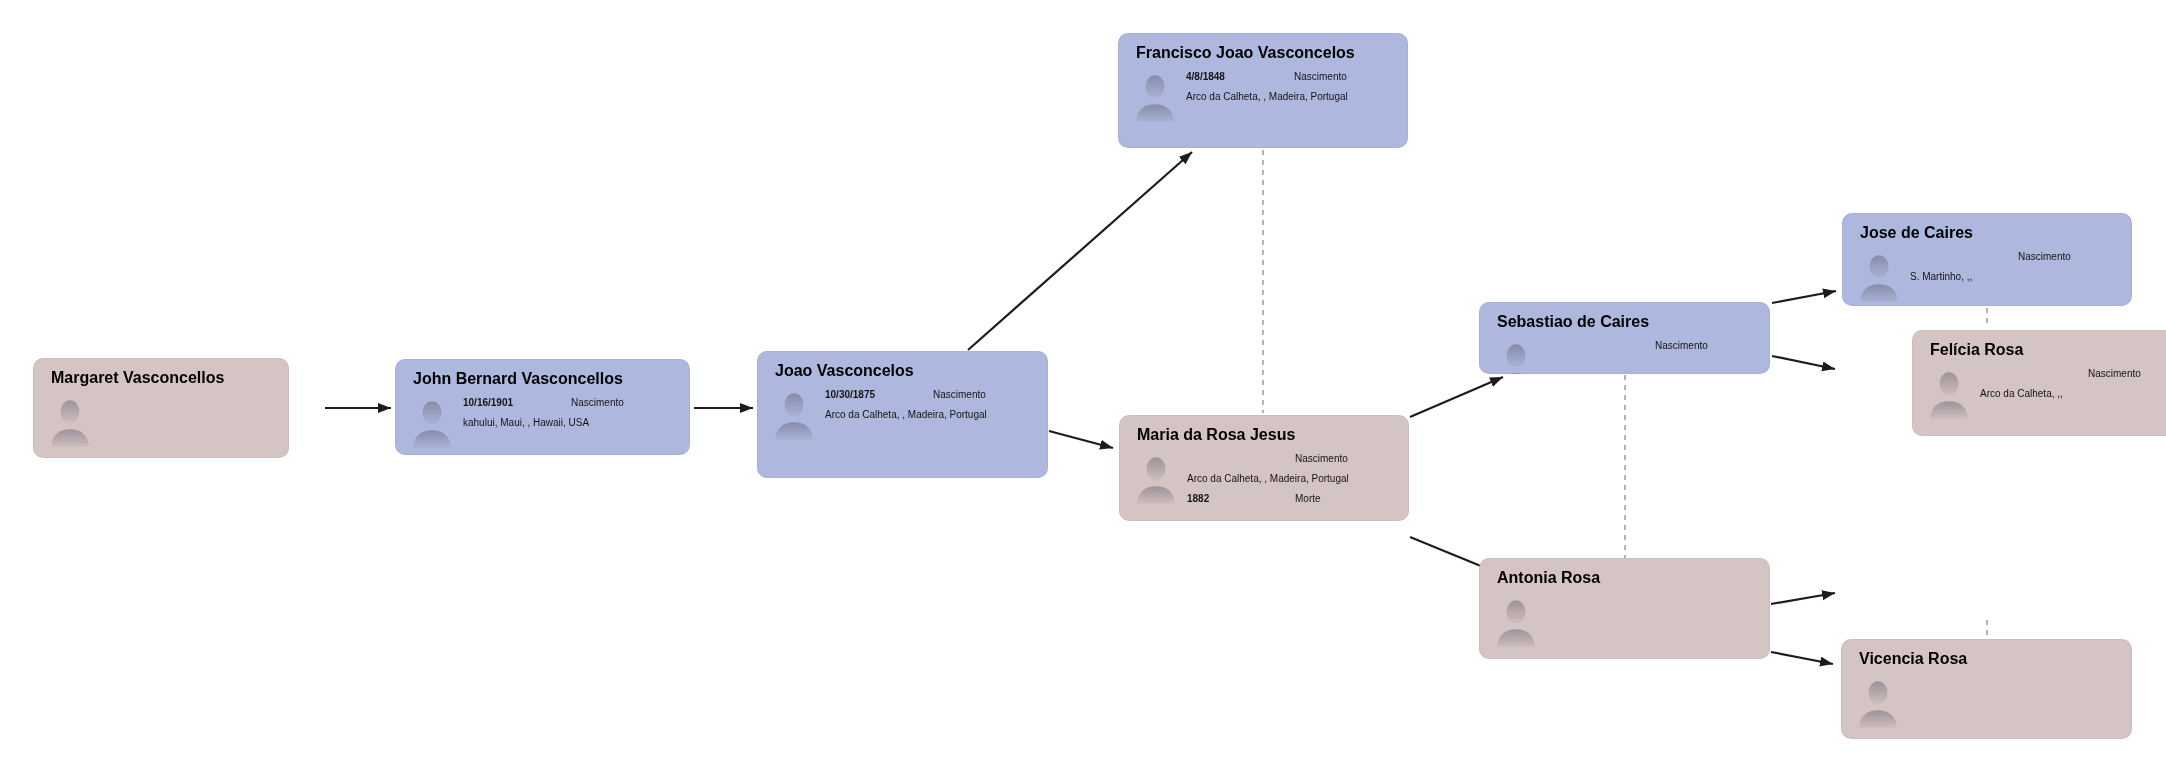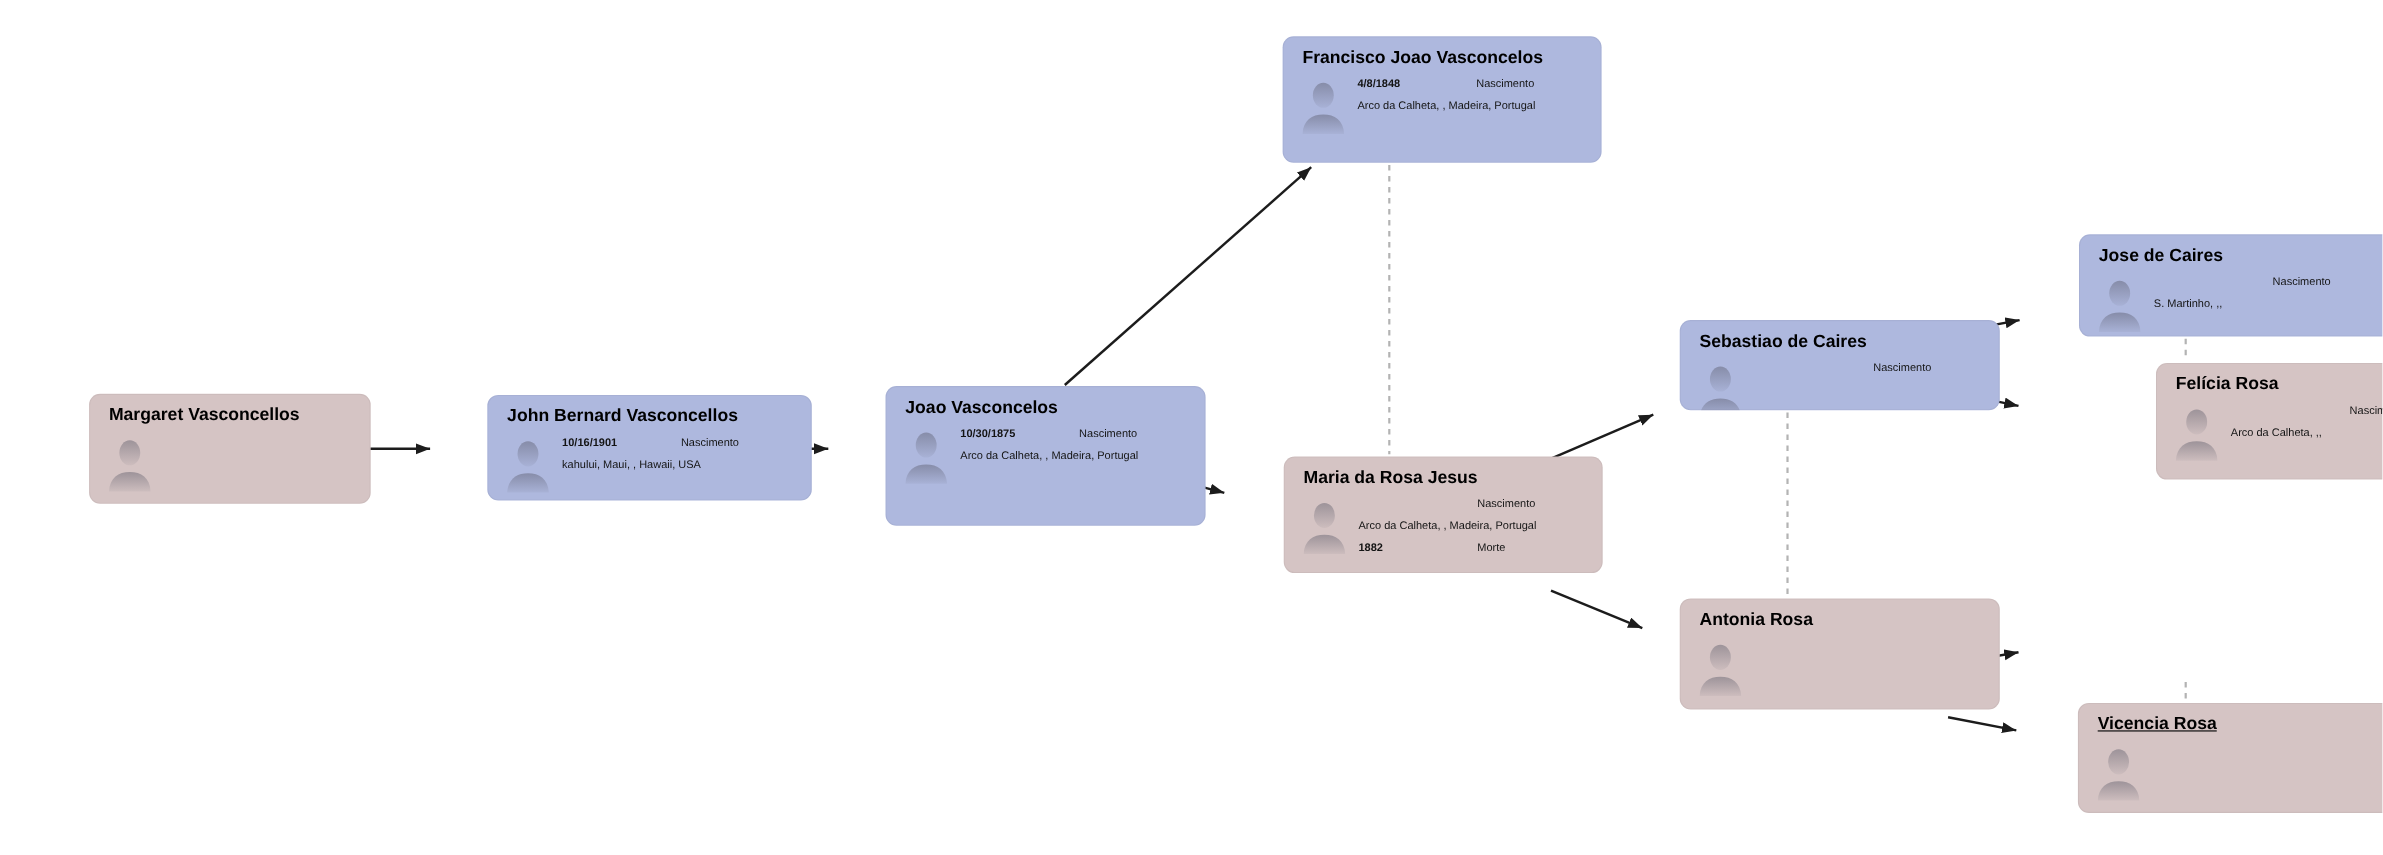--- a/index.html
+++ b/index.html
@@ -18,21 +18,20 @@
     z-index: 1;
   }
   .card {
     position: absolute;
     z-index: 2;
     box-sizing: border-box;
     border-radius: 10px;
     padding: 8px 14px 8px 18px;
     overflow: hidden;
     box-shadow: 0 0 0 1px rgba(0,0,0,0.04) inset;
-    margin-left: 48px;
   }
   .card.male   { background: #aeb8de; }
   .card.female { background: #d5c4c4; }
   .card-title {
     font-size: 16px;
     line-height: 24px;
     font-weight: bold;
     color: #000000;
     white-space: nowrap;
   }
@@ -167,21 +166,21 @@
         </div>
         <div class="d-place">Arco da Calheta, , Madeira, Portugal</div>
         <div class="detail-row">
           <span class="d-val">1882</span>
           <span class="d-label">Morte</span>
         </div>
       </div>
     </div>
   </div>
 
-  <div class="card male" style="left:1479px; top:291px; width:291px; height:82px;">
+  <div class="card male" style="left:1479px; top:302px; width:291px; height:72px;">
     <div class="card-title">Sebastiao de Caires</div>
     <div class="card-body">
       <svg class="avatar" viewBox="0 0 40 50">
           <use href="#avatar-shape"></use>
         </svg>
       <div class="details">
         <div class="detail-row">
           <span class="d-val"></span>
           <span class="d-label">Nascimento</span>
         </div>
@@ -214,31 +213,31 @@
       <div class="details">
         <div class="detail-row">
           <span class="d-val"></span>
           <span class="d-label">Nascimento</span>
         </div>
         <div class="d-place">Arco da Calheta, ,,</div>
       </div>
     </div>
   </div>
 
-  <div class="card female" style="left:1479px; top:544px; width:291px; height:101px;">
+  <div class="card female" style="left:1479px; top:558px; width:291px; height:101px;">
     <div class="card-title">Antonia Rosa</div>
     <div class="card-body">
       <svg class="avatar" viewBox="0 0 40 50">
           <use href="#avatar-shape"></use>
         </svg>
     </div>
   </div>
 
 
-  <div class="card female" style="left:1841px; top:639px; width:291px; height:100px;text-decoration:underline;">
+  <div class="card female" style="left:1841px; top:639px; width:291px; height:100px;">
     <div class="card-title">Vicencia Rosa</div>
     <div class="card-body">
       <svg class="avatar" viewBox="0 0 40 50">
           <use href="#avatar-shape"></use>
         </svg>
     </div>
   </div>
 
 </div>
 

